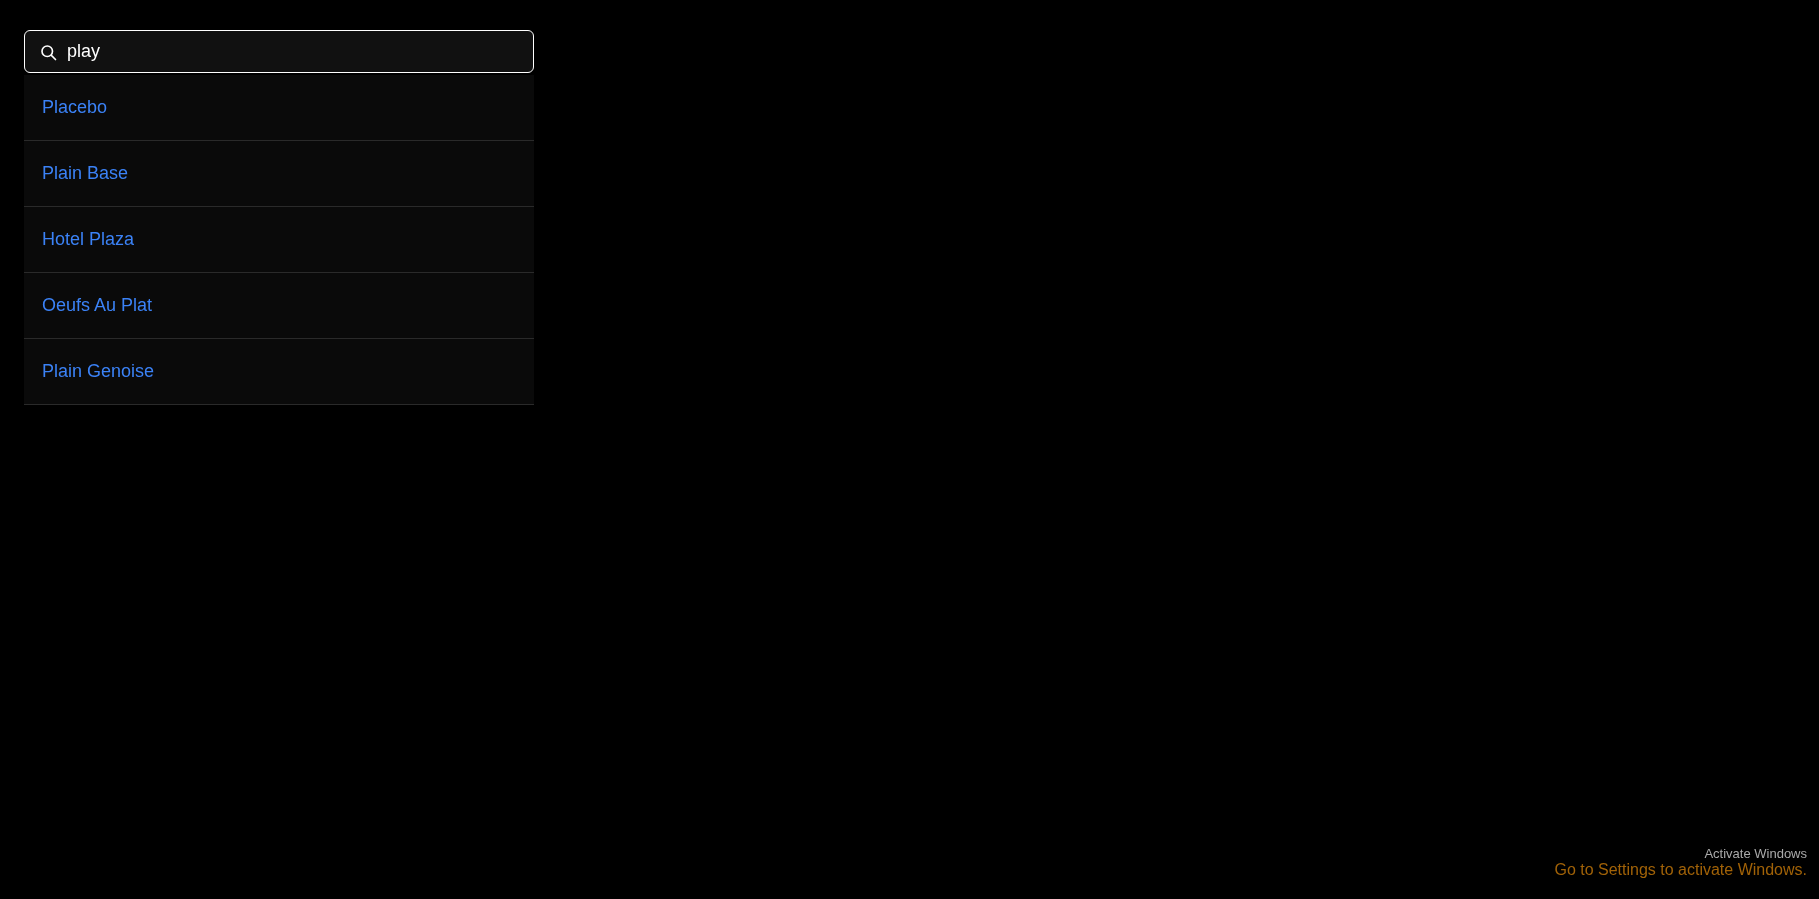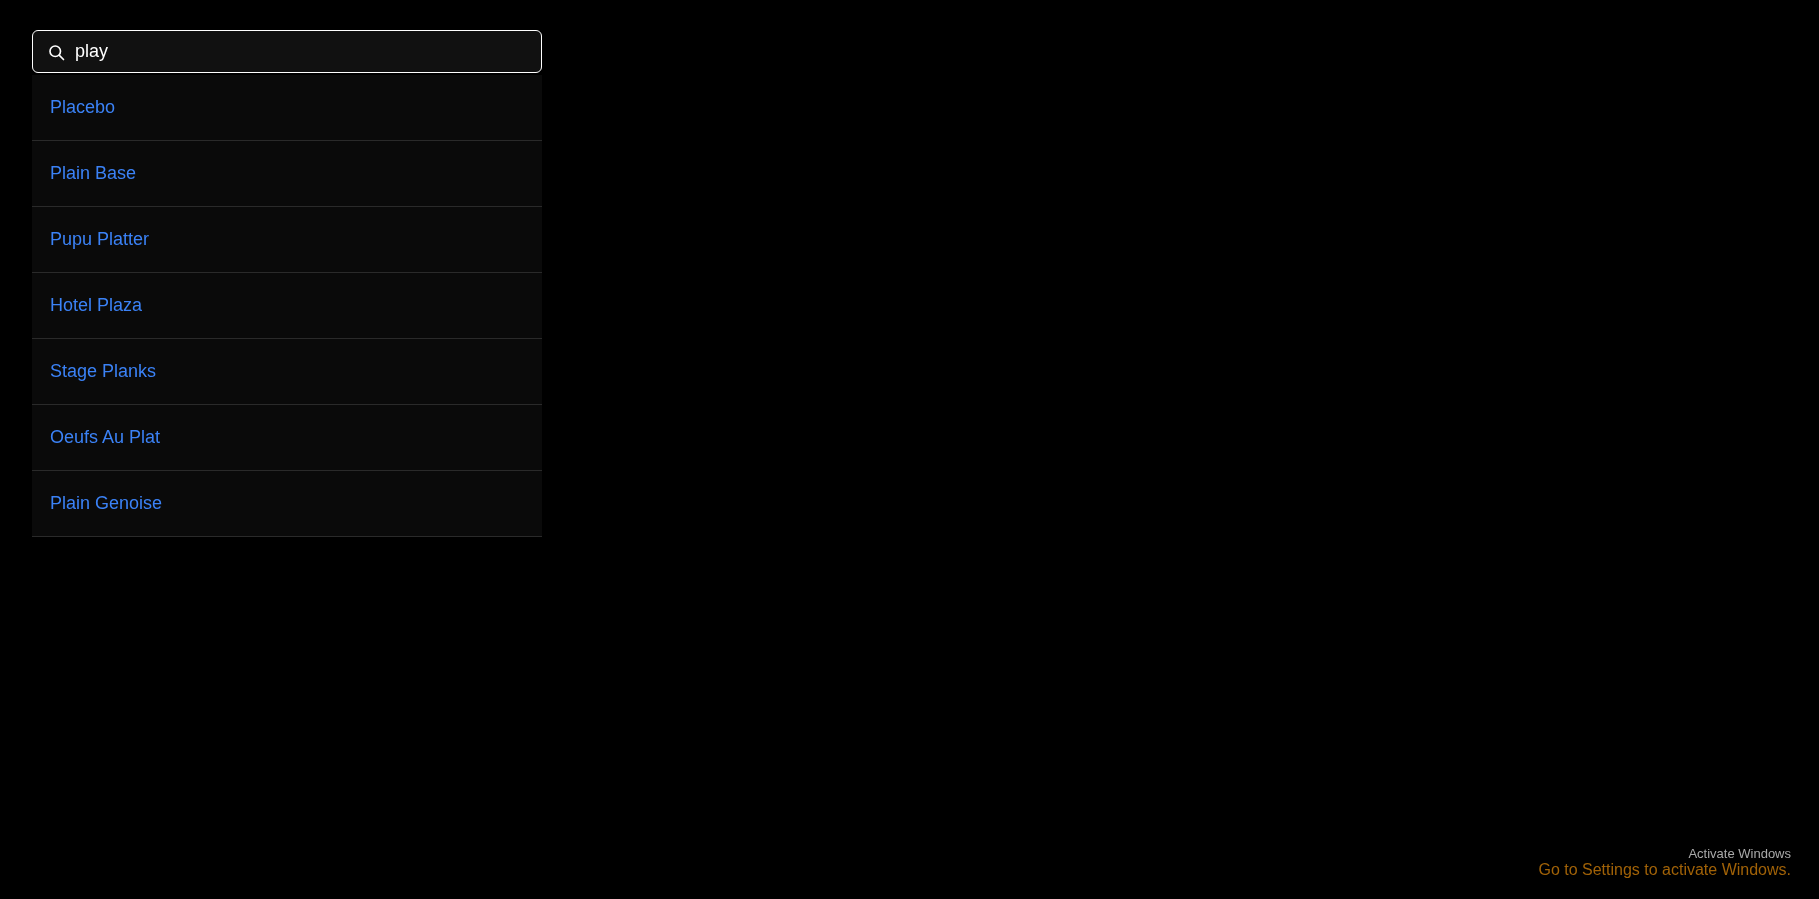--- a/index.html
+++ b/index.html
@@ -13,21 +13,21 @@
       height: 899px;
       background-color: #000000;
       font-family: 'Segoe UI', Arial, sans-serif;
       overflow: hidden;
       position: relative;
     }
 
     .search-container {
       position: absolute;
       top: 30px;
-      left: 32px;
+      left: 24px;
       width: 510px;
     }
 
     .search-input-wrapper {
       display: flex;
       align-items: center;
       background-color: #111111;
       border: 1.5px solid #ffffff;
       border-radius: 6px;
       padding: 10px 14px;
@@ -60,21 +60,21 @@
       padding: 22px 18px;
       color: #3b82f6;
       font-size: 18px;
       border-bottom: 1px solid #2a2a2a;
       cursor: pointer;
     }
 
     .activate-windows {
       position: absolute;
       bottom: 20px;
-      right: 28px;
+      right: 12px;
       text-align: right;
       text-decoration: underline;
     }
 
     .activate-title {
       color: #aaaaaa;
       font-size: 13px;
     }
 
     .activate-subtitle {
@@ -90,23 +90,21 @@
     <svg class="search-icon-svg" viewBox="0 0 24 24" fill="none" stroke="#ffffff" stroke-width="2.2" stroke-linecap="round" stroke-linejoin="round">
       <circle cx="11" cy="11" r="7"></circle>
       <line x1="16.5" y1="16.5" x2="22" y2="22"></line>
     </svg>
     <input type="text" class="search-input" value="play" style="">
   </div>
   <div class="dropdown-list">
 
   <div class="list-item">Placebo</div>
       <div class="list-item">Plain Base</div>
-      <div class="list-item">Pupu Platter</div>
       <div class="list-item">Hotel Plaza</div>
-      <div class="list-item">Stage Planks</div>
       <div class="list-item">Oeufs Au Plat</div>
       <div class="list-item">Plain Genoise</div>
     </div>
 </div>
 
 <div class="activate-windows">
   <div class="activate-title">Activate Windows</div>
   <div class="activate-subtitle">Go to Settings to activate Windows.</div>
 </div>
 

